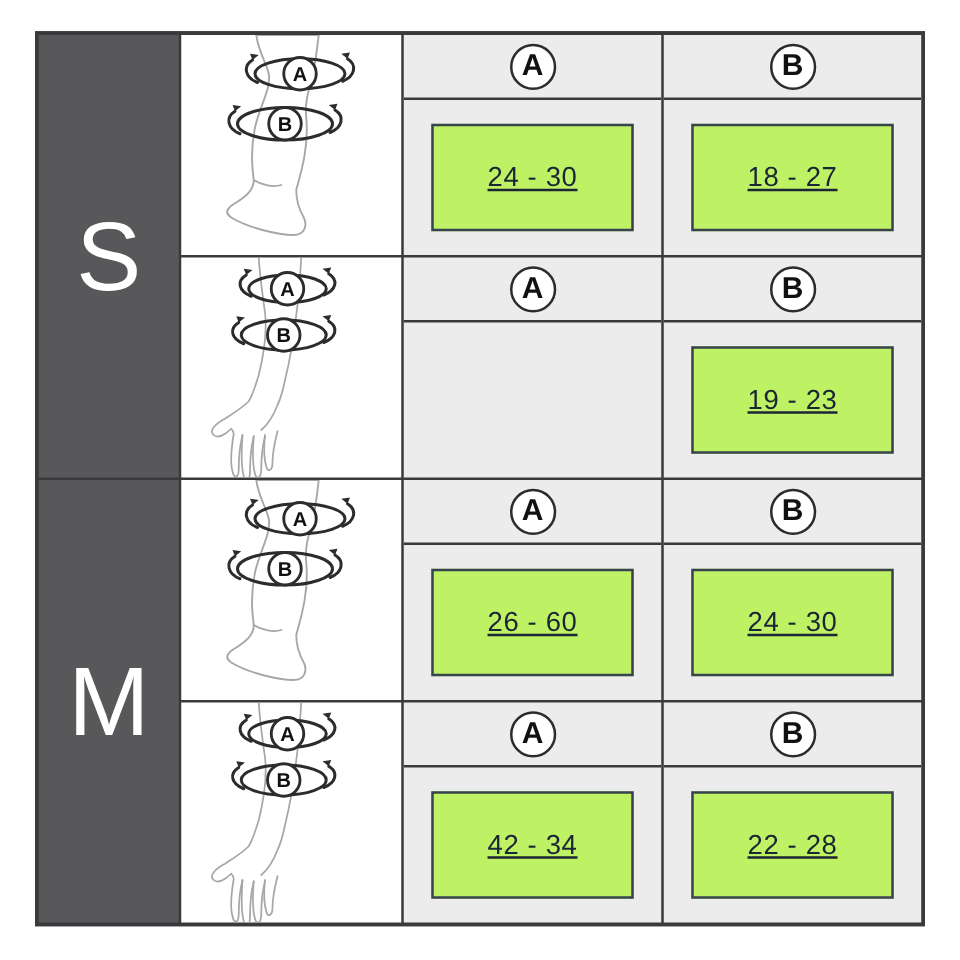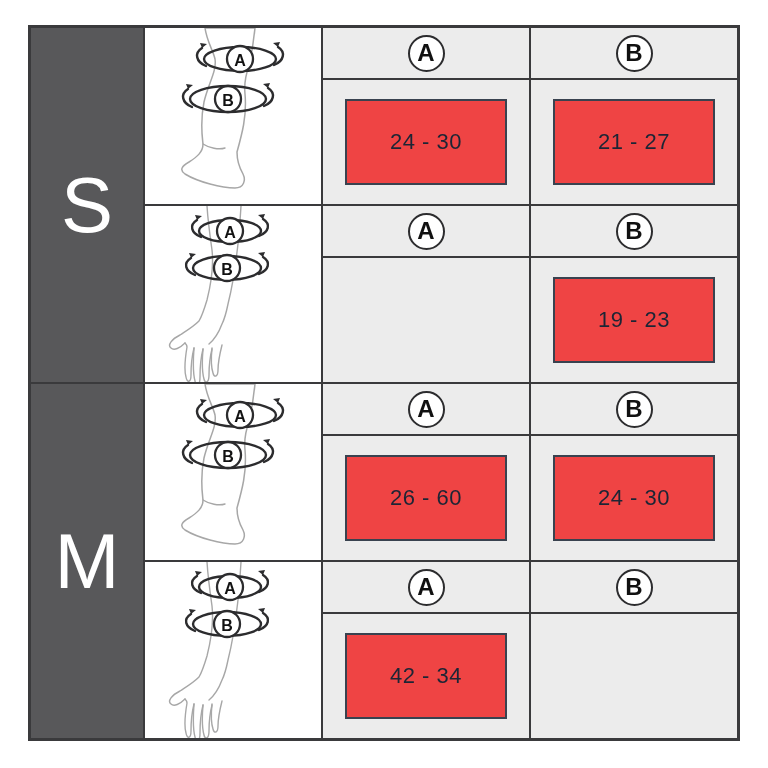--- a/index.html
+++ b/index.html
@@ -45,25 +45,26 @@
     background:#ffffff;border:2.5px solid #2c2c2e;
     display:flex;align-items:center;justify-content:center;
     font-size:24px;font-weight:700;color:#111111;
     box-sizing:border-box;
   }
   .m-body{
     flex:1;display:flex;align-items:center;justify-content:center;
   }
   .value-box{
     width:162px;height:86px;
-    background:#ef4444;
+    background:#bef264;
     border:2px solid #39424f;
     display:flex;align-items:center;justify-content:center;
     font-size:22px;color:#1c2535;letter-spacing:0.5px;
     box-sizing:border-box;
+    text-decoration:underline;
   }
 
   
   .limb-line{fill:#ffffff;stroke:#a7a7a7;stroke-width:1.5;stroke-linecap:round;}
   .limb-stroke{fill:none;stroke:#a7a7a7;stroke-width:1.4;stroke-linecap:round;}
   .ring{fill:none;stroke:#2c2c2e;stroke-width:2.4;stroke-linecap:round;}
   .ring-head{fill:#2c2c2e;stroke:none;}
   .marker-circle{fill:#ffffff;stroke:#2c2c2e;stroke-width:2.3;}
   .marker-text{font-family:"Liberation Sans",sans-serif;font-size:16px;font-weight:700;fill:#111111;}
   .defs-holder{position:absolute;width:0;height:0;overflow:hidden;}
@@ -149,21 +150,21 @@
       </div>
       <div class="m-body">
         <div class="value-box">24 - 30</div>
       </div>
     </div>
     <div class="measure-cell" style="grid-column:4;grid-row:1">
       <div class="m-head">
         <div class="marker-badge">B</div>
       </div>
       <div class="m-body">
-        <div class="value-box">21 - 27</div>
+        <div class="value-box">18 - 27</div>
       </div>
     </div>
 
     <div class="limb-cell" style="grid-column:2;grid-row:2">
       <svg width="176" height="176" viewBox="0 0 176 176">
           <use href="#arm-art"></use>
         </svg>
     </div>
     <div class="measure-cell" style="grid-column:3;grid-row:2">
       <div class="m-head">
@@ -212,17 +213,20 @@
       <div class="m-head">
         <div class="marker-badge">A</div>
       </div>
       <div class="m-body">
         <div class="value-box">42 - 34</div>
       </div>
     </div>
     <div class="measure-cell" style="grid-column:4;grid-row:4">
       <div class="m-head">
         <div class="marker-badge">B</div>
+      </div>
+      <div class="m-body">
+        <div class="value-box">22 - 28</div>
       </div>
     </div>
 
   </div>
 </div>
 
 </body></html>

